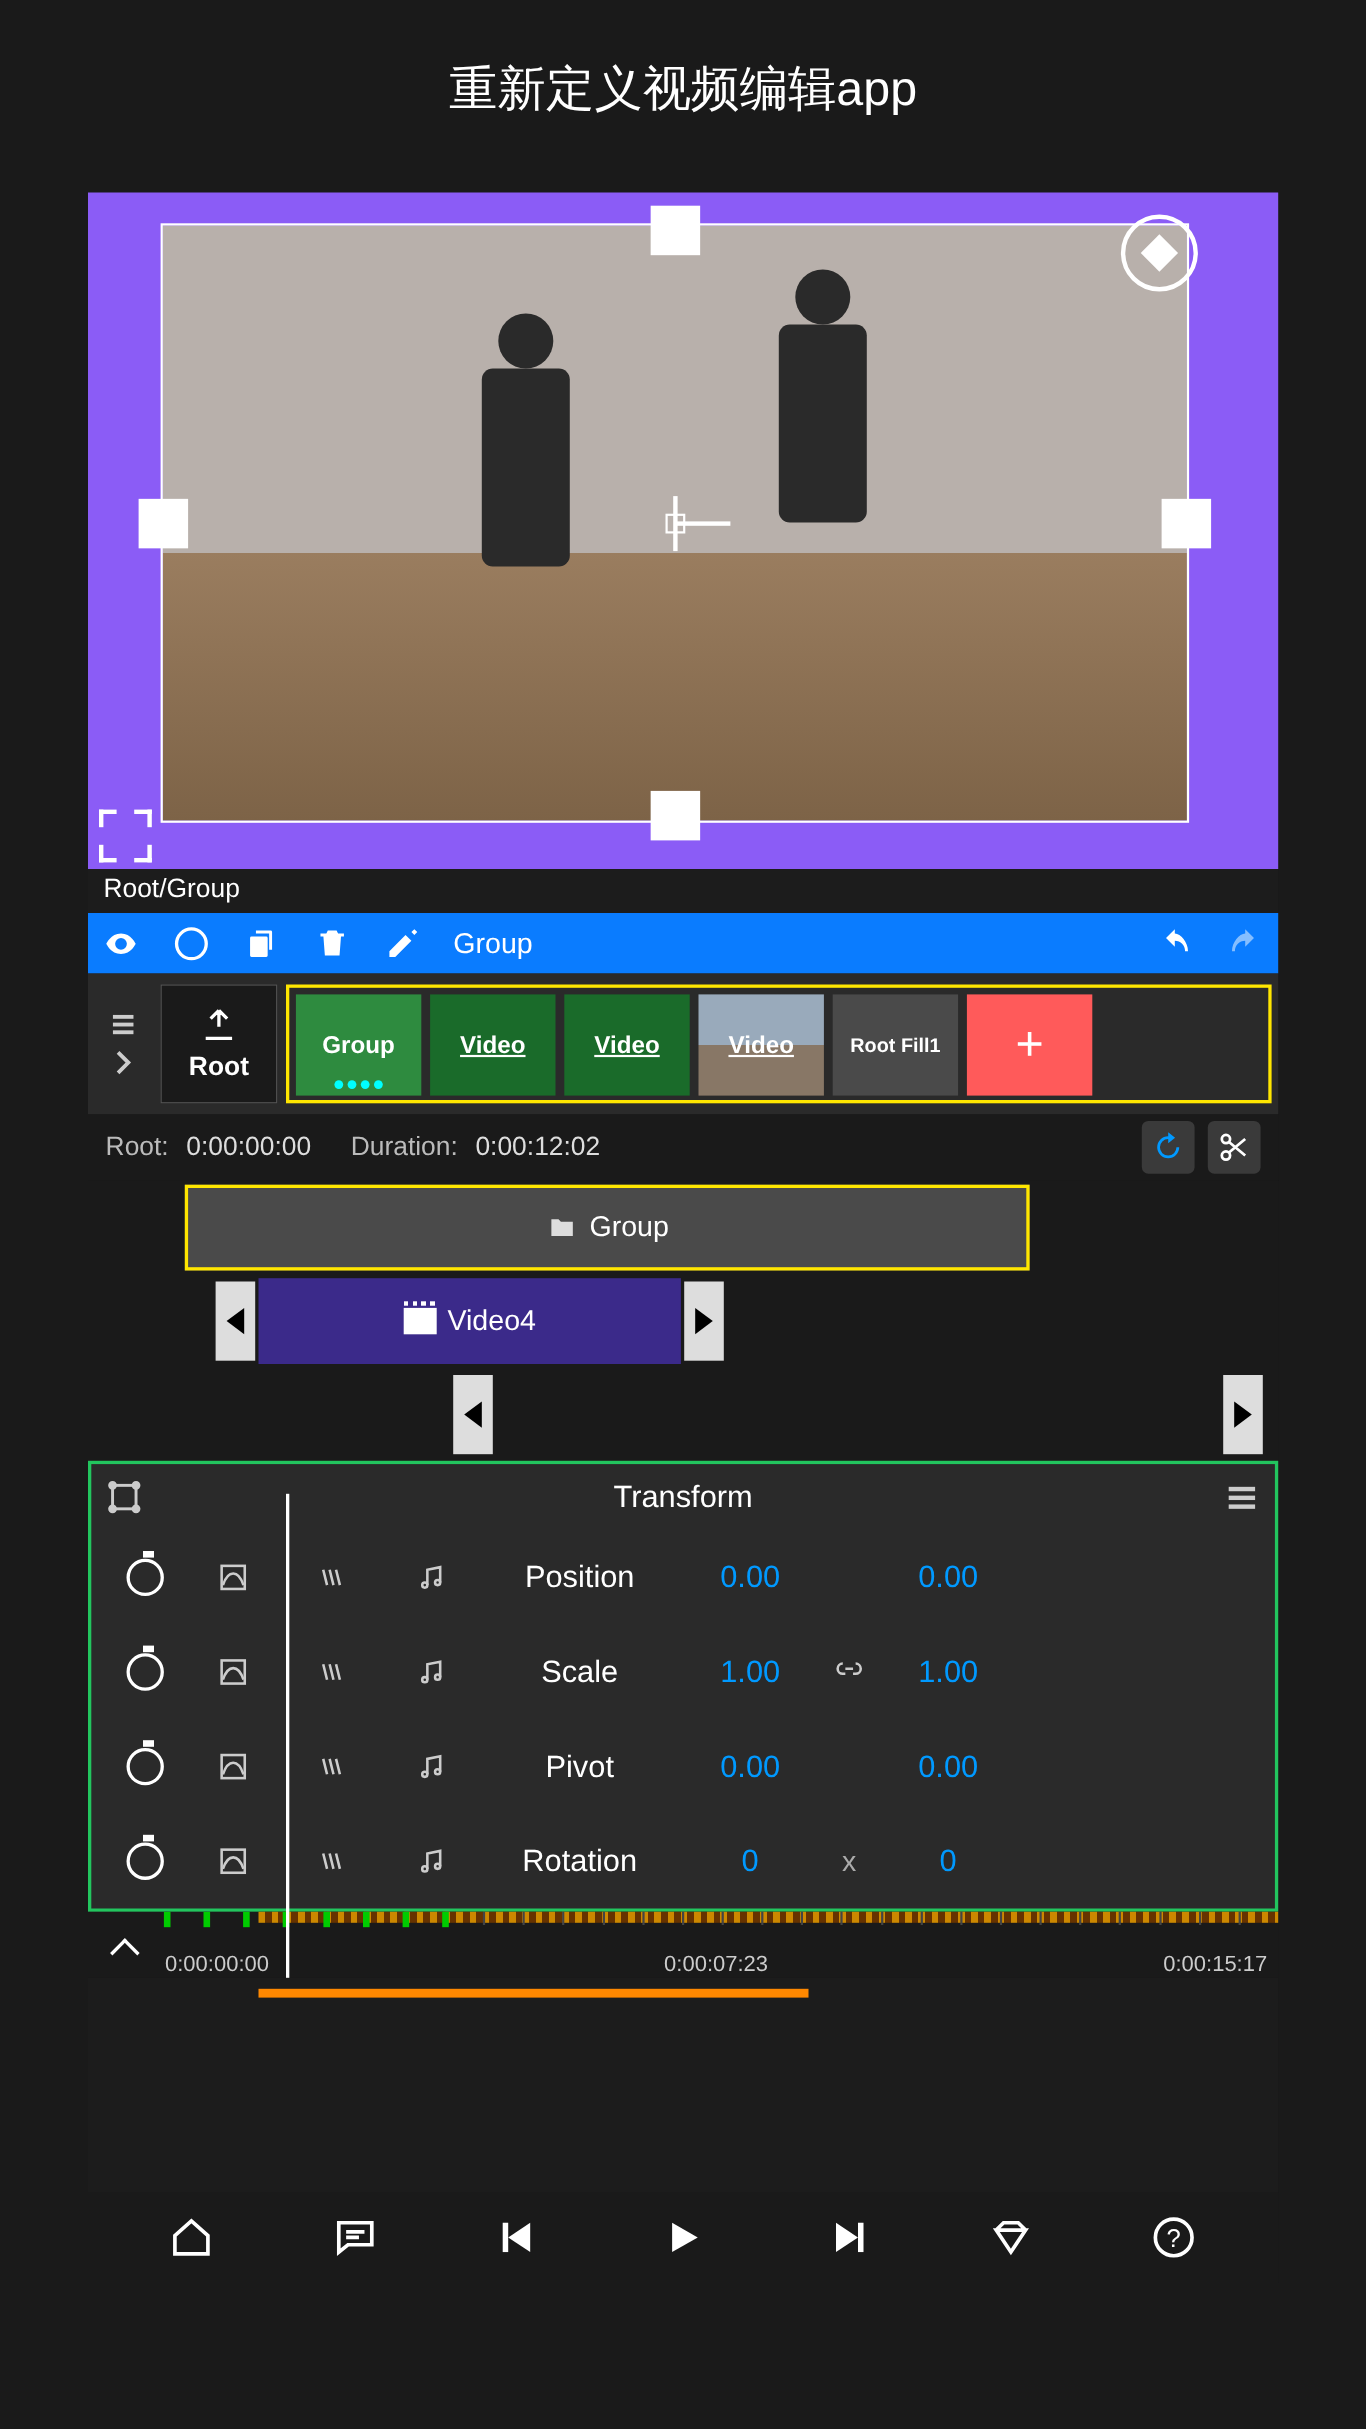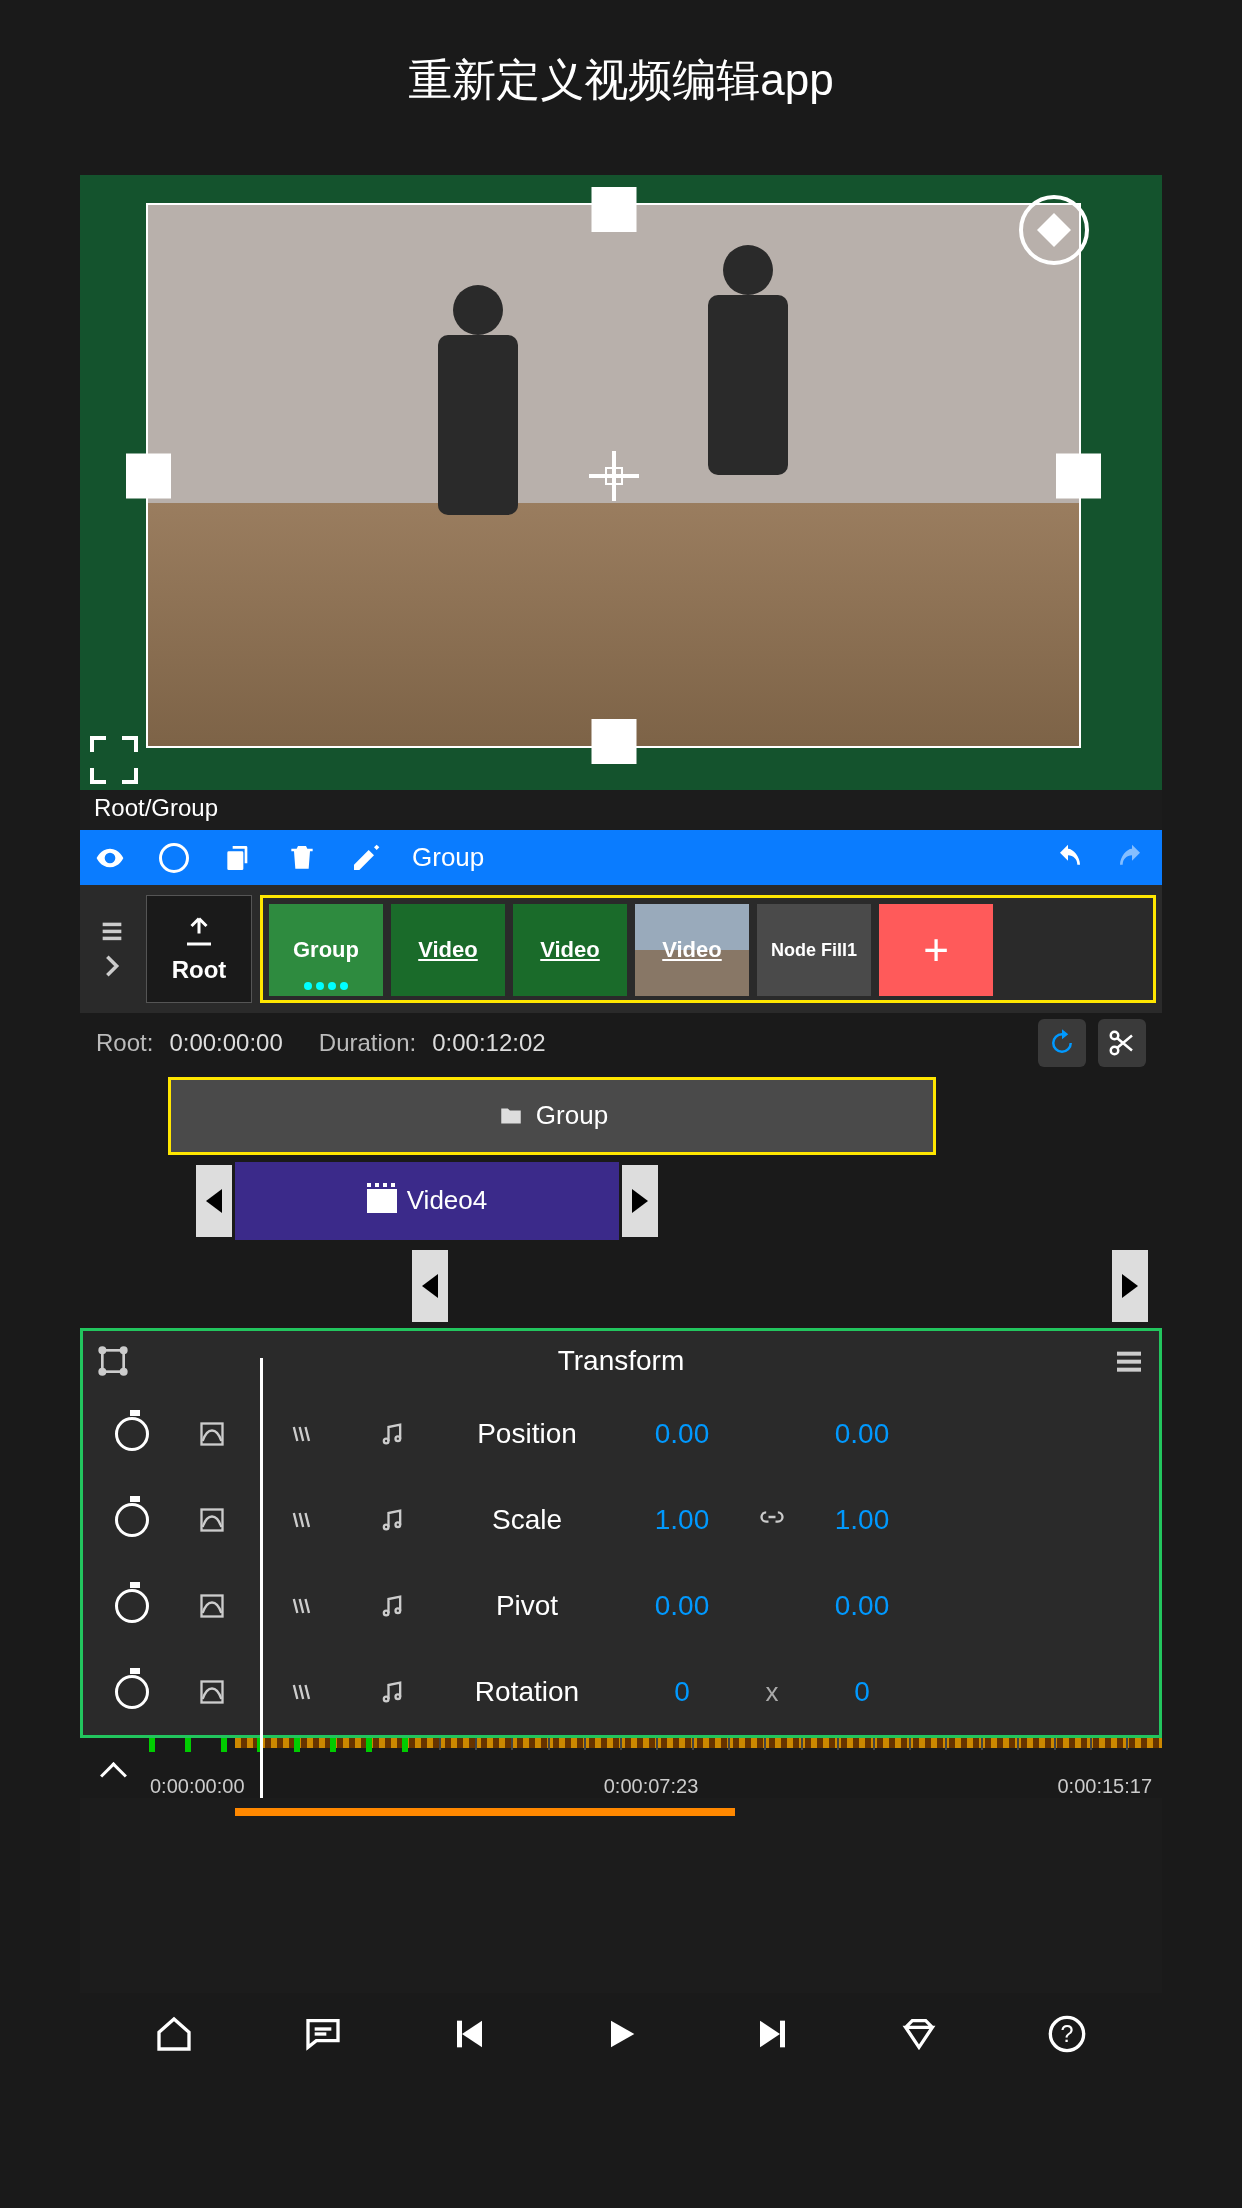--- a/index.html
+++ b/index.html
@@ -1,19 +1,19 @@
 <!DOCTYPE html>
 <html><head>
 <meta charset="utf-8">
 <style>
 * { margin:0; padding:0; box-sizing:border-box; font-family:-apple-system,BlinkMacSystemFont,"Segoe UI",sans-serif; }
 body { background:#1a1a1a; width:1242px; height:2208px; overflow:hidden; color:#fff; }
 .topbar { height:160px; display:flex; align-items:center; justify-content:center; font-size:44px; font-weight:500; }
 .editor { position:absolute; left:80px; top:175px; width:1082px; height:1900px; background:#1c1c1c; }
-.preview { position:relative; width:100%; height:615px; background:#14532d; }
+.preview { position:relative; width:100%; height:615px; background:#8b5cf6;text-align:center; }
 .canvas { position:absolute; left:66px; top:28px; width:935px; height:545px; border:2px solid #fff;
   background:linear-gradient(to bottom,#b8b0ab 0%,#b8b0ab 55%,#9a7d5f 55%,#7d6347 100%); }
 .figure { position:absolute; width:140px; height:280px; }
 .fig1 { left:260px; top:80px; }
 .fig2 { left:530px; top:40px; height:320px; }
 .fig-head { width:50px; height:50px; border-radius:50%; background:#2a2a2a; margin:0 auto; }
 .fig-body { width:80px; height:180px; background:#2a2a2a; margin:0 auto; border-radius:10px; }
 .handle { position:absolute; width:45px; height:45px; background:#fff; } .h-t { left:50%; top:-18px; transform:translateX(-50%); }
 .h-l { left:-22px; top:50%; transform:translateY(-50%); } .h-r { right:-22px; top:50%; transform:translateY(-50%); } .h-b { left:50%; bottom:-18px; transform:translateX(-50%); }
 .crosshair { position:absolute; left:50%; top:50%; transform:translate(-50%,-50%); width:50px; height:50px; }
@@ -188,21 +188,21 @@
           <div class="dots">
             <div class="dot"></div>
             <div class="dot"></div>
             <div class="dot"></div>
             <div class="dot"></div>
           </div>
         </div>
       <div class="clip video">Video</div>
       <div class="clip video">Video</div>
       <div class="clip video" style="background:linear-gradient(#9ab 50%,#876 50%);">Video</div>
-      <div class="clip node">Node Fill1</div>
+      <div class="clip node">Root Fill1</div>
       <div class="clip add">+</div>
     </div>
   </div>
 
   <div class="timing">
     <span class="lbl">Root:</span>
     <span class="val">0:00:00:00</span>
     <span class="lbl" style="margin-left:20px;">Duration:</span>
     <span class="val">0:00:12:02</span>
     <div class="actions">

